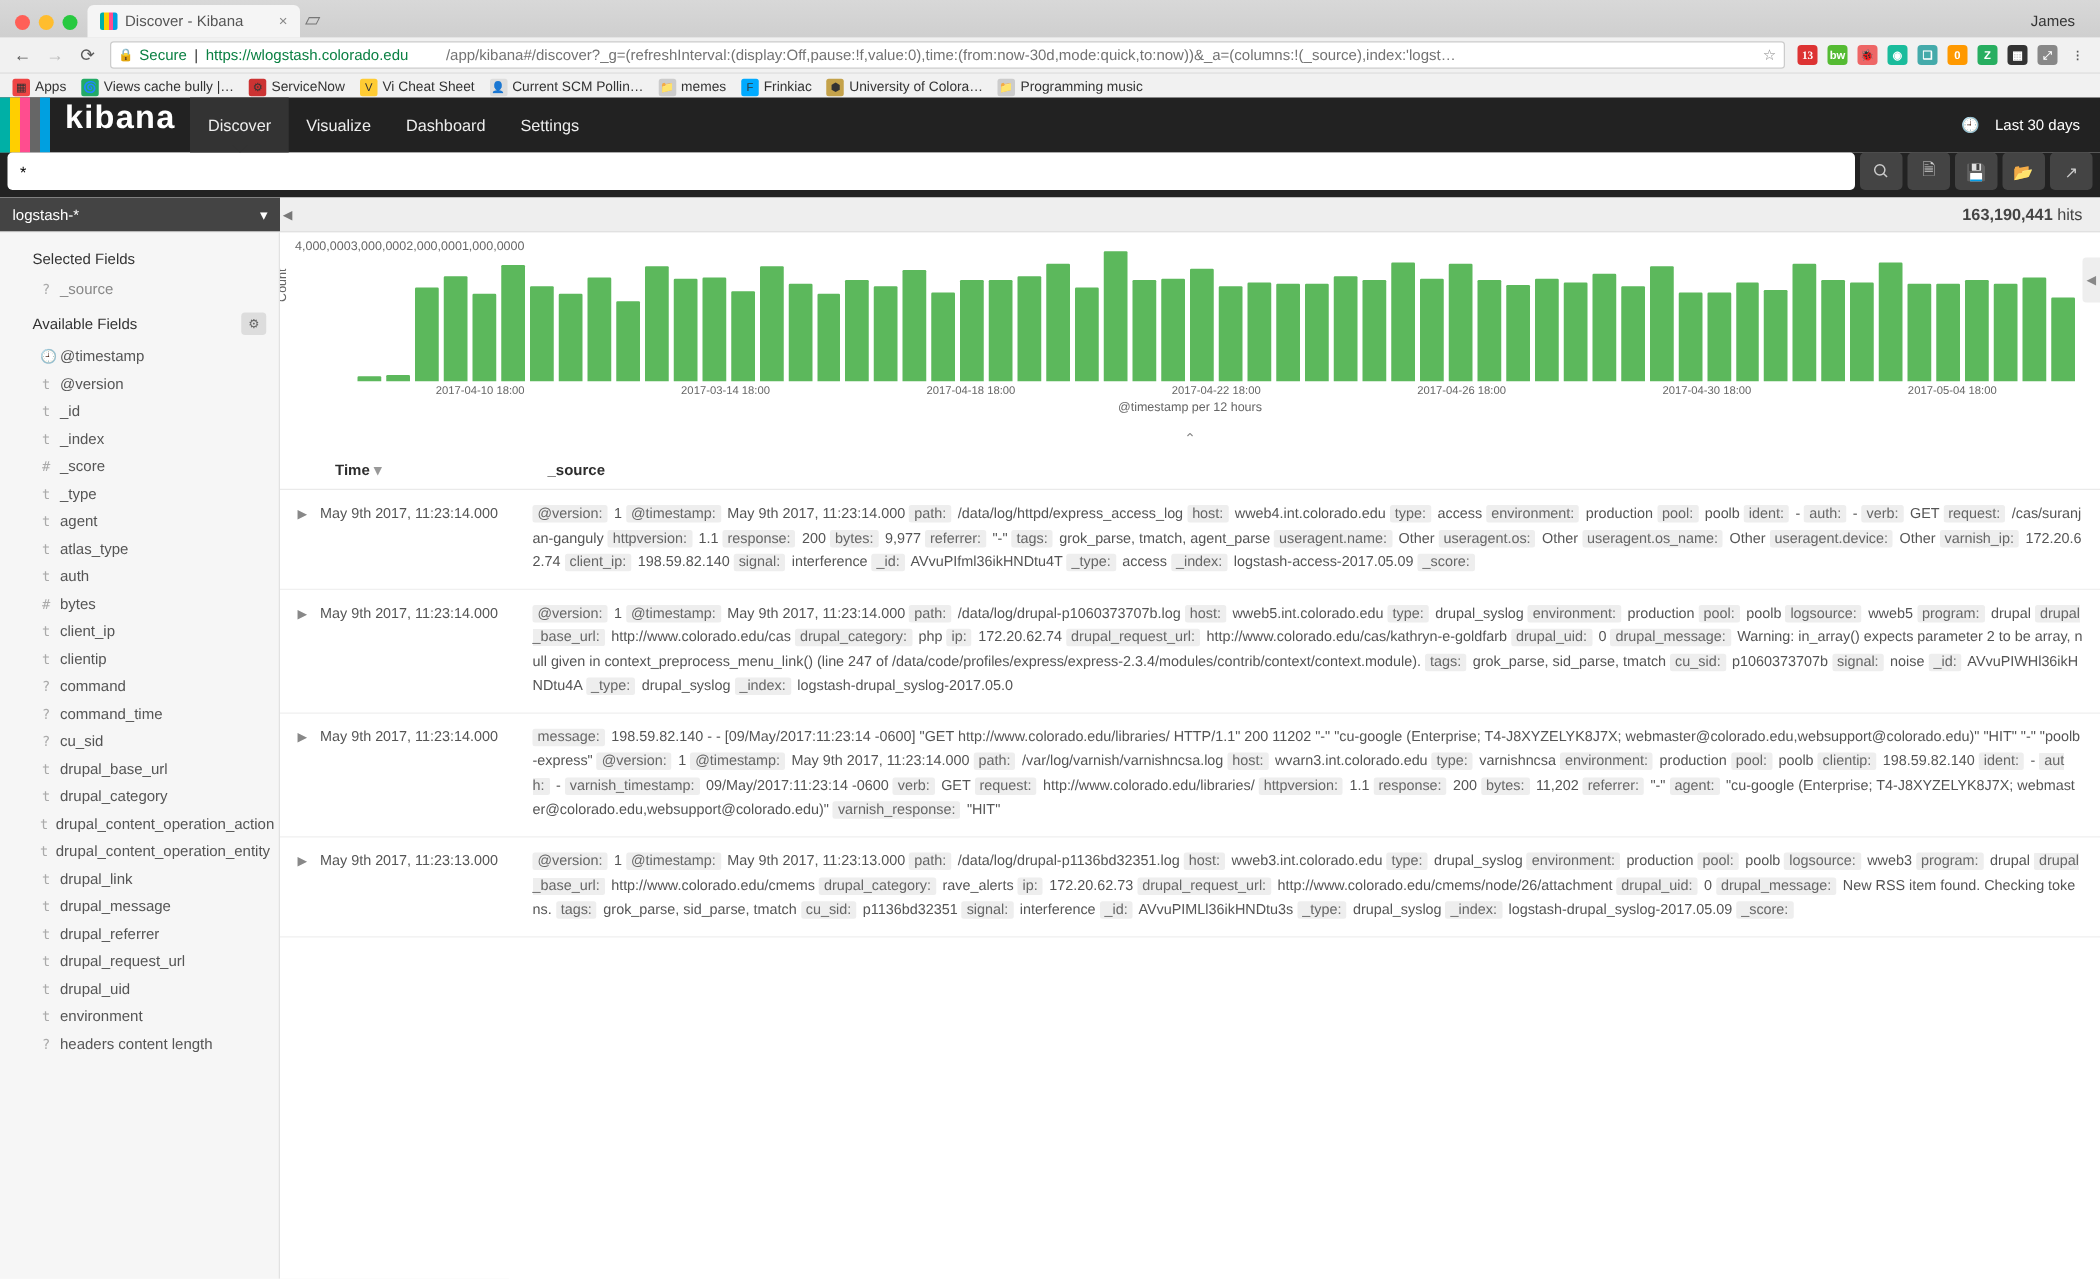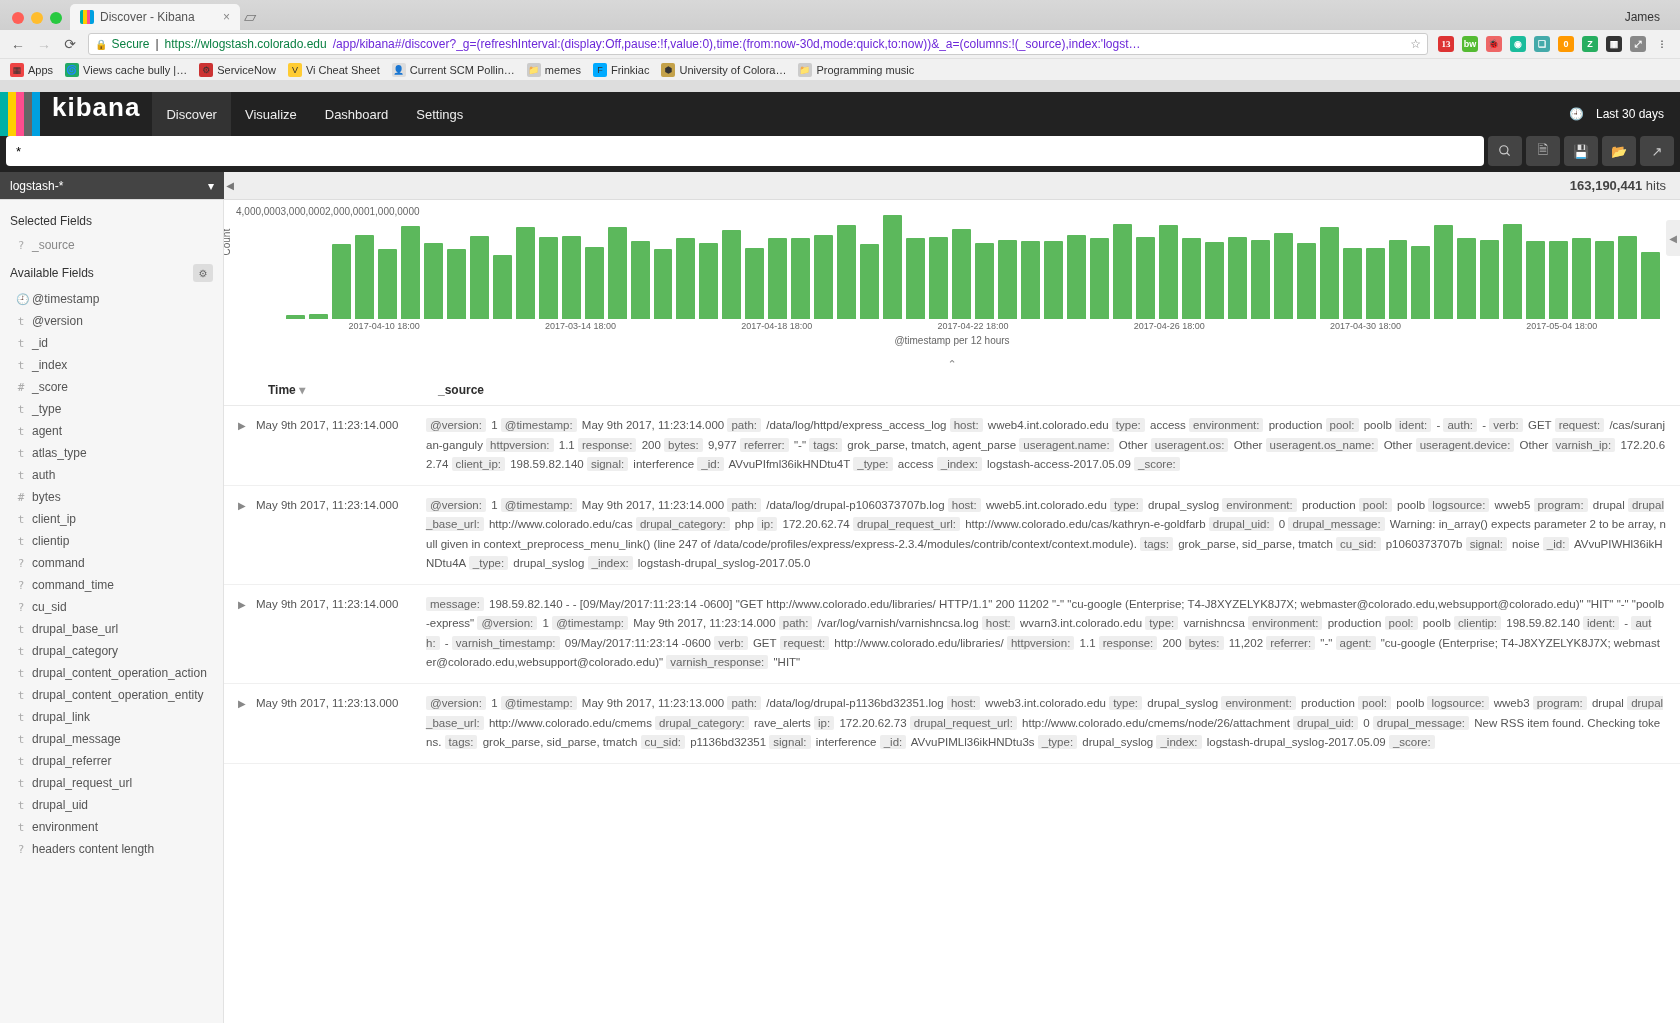--- a/index.html
+++ b/index.html
@@ -1,36 +1,36 @@
 <!DOCTYPE html>
 <html><head>
 <meta charset="utf-8">
 <style>
 * { margin: 0; padding: 0; box-sizing: border-box; font-family: -apple-system, BlinkMacSystemFont, "Helvetica Neue", Arial, sans-serif; }
 body { background: #f5f5f5; font-size: 12px; color: #2d2d2d; overflow: hidden; }
 
 
-.browser-chrome { background: #ddd; height: 92px; }
+.browser-chrome { background: #ddd; height: 78px; }
 .tab-bar { height: 30px; display: flex; align-items: flex-end; padding: 4px 8px 0 8px; background: linear-gradient(#d8d8d8,#cfcfcf); }
 .traffic { display: flex; gap: 7px; padding: 0 8px 6px 4px; }
 .traffic span { width: 12px; height: 12px; border-radius: 50%; display: block; }
 .tl-red { background:#ff5f57; } .tl-yel { background:#ffbd2e; } .tl-grn { background:#28c940; }
 .tab { background: #f5f5f5; border-radius: 5px 5px 0 0; height: 26px; display: flex; align-items: center; padding: 0 10px; gap: 6px; font-size: 12px; color:#555; min-width: 170px; }
 .tab .favicon { width:14px; height:14px; background: linear-gradient(90deg,#00b0a6 25%,#ffcf00 25% 50%,#ff4d8f 50% 75%,#00a0e0 75%); border-radius:2px;}
 .tab .close { color:#888; margin-left:auto; }
 .newtab { color:#777; padding: 0 8px 4px 4px; font-size:16px; }
 .chrome-user { margin-left:auto; padding: 0 12px 6px 0; font-size:12px; color:#333; }
 
 .addr-bar { height: 28px; background: #f1f1f1; display:flex; align-items:center; gap:10px; padding: 0 10px; }
 .nav-btn { width:16px; color:#5a5a5a; font-size:14px; text-align:center; cursor:pointer;}
 .nav-btn.disabled { color:#bdbdbd; }
 .omnibox { flex:1; background:#fff; border:1px solid #ccc; border-radius:3px; height:22px; display:flex; align-items:center; padding:0 6px; gap:6px; font-size:12px; color:#333; overflow:hidden; white-space:nowrap;}
 .secure { color:#0b8043; display:flex; align-items:center; gap:4px;}
 .secure::before { content:"🔒"; font-size:10px;}
-.url-gray { color:#6d28d9;}
+.url-gray { color:#737373;margin-left:24px;}
 .star { color:#888; margin-left:auto;}
 .ext-icons { display:flex; gap:8px; }
 .ext { width:16px; height:16px; border-radius:3px; display:flex; align-items:center; justify-content:center; font-size:9px; color:#fff; font-weight:bold;}
 
 .bm-bar { height: 22px; background:#f1f1f1; border-top:1px solid #e0e0e0; display:flex; align-items:center; gap:12px; padding:0 10px; font-size:11px; color:#333;}
 .bm { display:flex; align-items:center; gap:4px; cursor:pointer;}
 .bm .ico { width:14px; height:14px; border-radius:2px; display:flex; align-items:center; justify-content:center; font-size:9px;}
 
 
 .kbn-nav { height:44px; background:#222; display:flex; align-items:stretch; color:#fff;}
@@ -58,21 +58,21 @@
 .index-sel { background:#444; color:#fff; width:224px; height:100%; display:flex; align-items:center; padding:0 10px; font-size:12px; cursor:pointer;}
 .index-sel .chev{margin-left:auto;}
 .collapse-arrow { width:12px; color:#777; text-align:center; cursor:pointer; font-size:10px;}
 .hits { margin-left:auto; padding:0 14px; font-size:13px; color:#444;}
 .hits b{font-weight:700;}
 
 
 .main { display:flex; height: calc(1023px - 78px - 44px - 36px - 28px); }
 
 
-.sidebar { width:224px; background:#f6f6f6; border-right:1px solid #e2e2e2; overflow-y:auto; padding:6px 0 20px 0;}
+.sidebar { width:224px; background:#f6f6f6; border-right:1px solid #e2e2e2; overflow-y:auto; padding:6px 0 20px 16px;}
 .section-h { font-size:12px; color:#333; padding:8px 10px 6px 10px; display:flex; align-items:center;}
 .gear { margin-left:auto; background:#ddd; color:#666; width:20px; height:18px; border-radius:3px; display:flex; align-items:center; justify-content:center; font-size:10px; cursor:pointer;}
 .field { padding:4px 10px 4px 16px; font-size:12px; color:#555; display:flex; align-items:center; gap:6px; cursor:pointer;}
 .field .ft { width:10px; text-align:center; color:#aaa; font-family:monospace; font-size:11px;}
 .field.selected { color:#888;}
 
 
 .content { flex:1; background:#fff; overflow-y:auto; position:relative;}
 .timeline-head { text-align:center; padding:12px 0 4px 0; font-size:11px; color:#666;}
 .timeline-head a { color:#0079a5; text-decoration:underline;}

